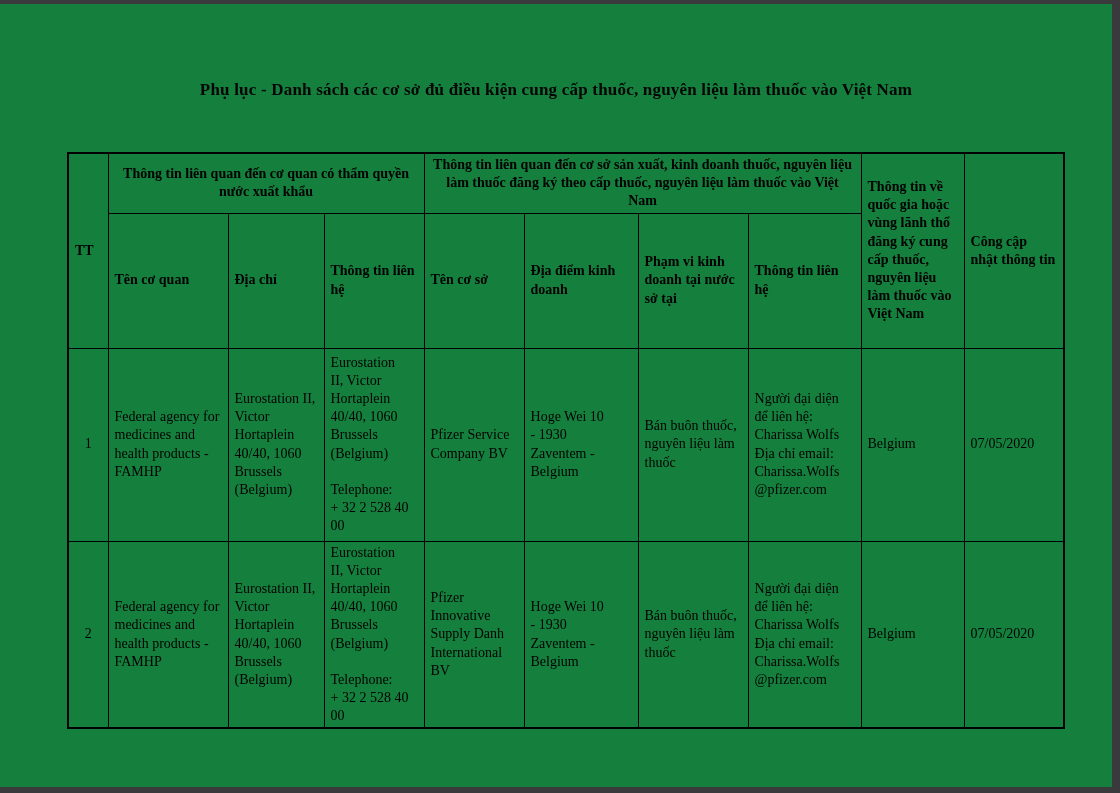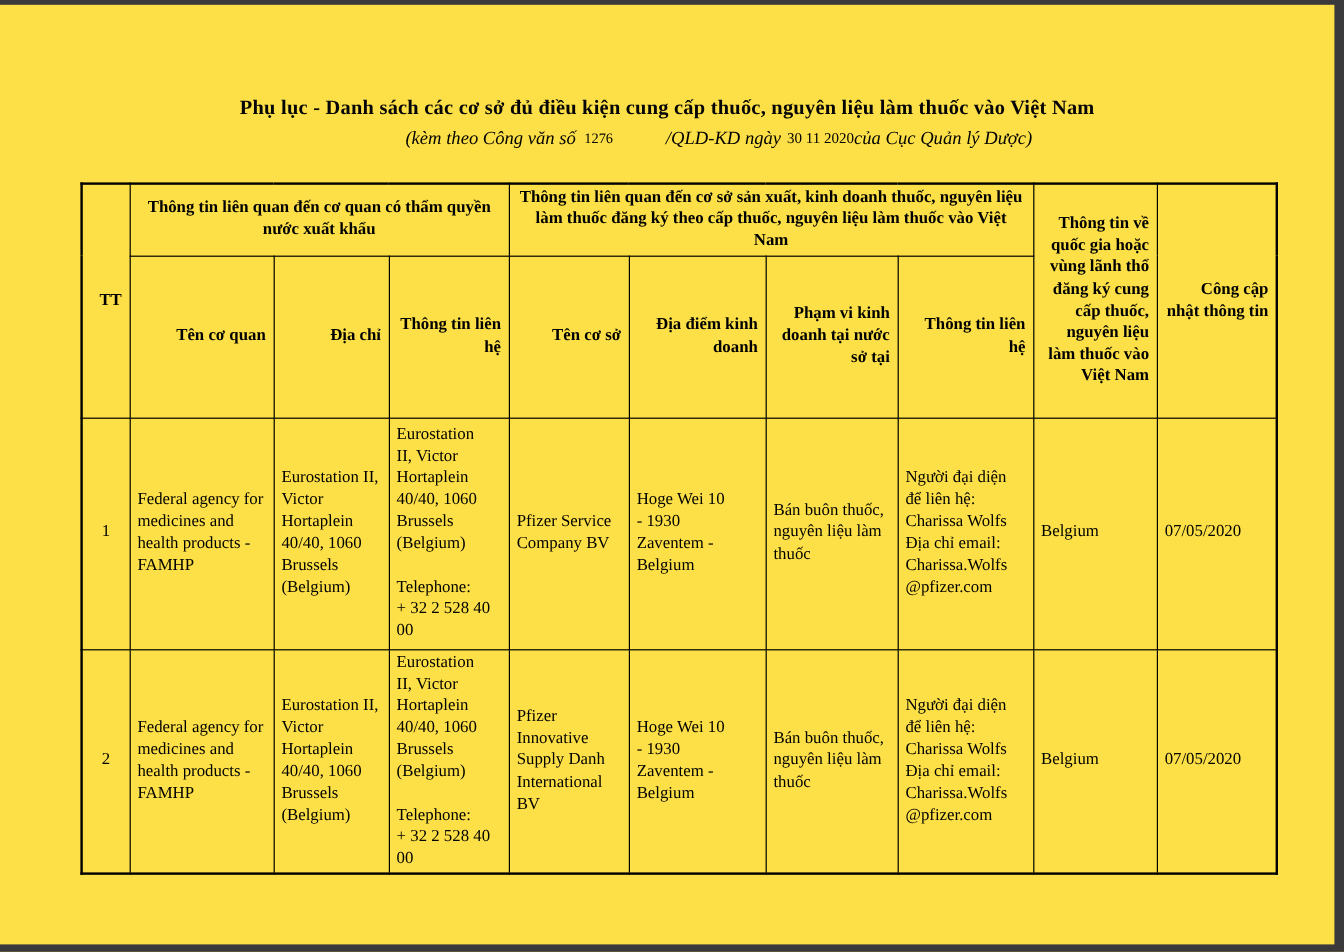--- a/index.html
+++ b/index.html
@@ -10,21 +10,21 @@
     background: #3a3a3c;
     overflow: hidden;
     font-family: "Liberation Serif", "DejaVu Serif", serif;
   }
   .sheet {
     position: absolute;
     top: 4px;
     left: 0;
     width: 1112px;
     height: 783px;
-    background: #fde047;
+    background: #15803d;
     color: #000;
   }
   .doc-title {
     position: absolute;
     top: 76px;
     left: 0;
     width: 100%;
     text-align: center;
     font-size: 17px;
     font-weight: bold;
@@ -76,21 +76,21 @@
   table.main td {
     font-size: 14px;
     line-height: 1.3;
     padding: 2px 6px;
     vertical-align: middle;
     overflow: hidden;
     word-wrap: break-word;
   }
   td.hdr {
     font-weight: bold;
-    text-align: right;
+    text-align: left;
     padding: 2px 5px;
   }
   td.grp {
     font-weight: bold;
     text-align: center;
     padding: 2px 13px;
   }
   tr.r-gh  { height: 58px; }
   tr.r-sh  { height: 135px; }
   tr.r-d1  { height: 193px; }
@@ -102,21 +102,20 @@
     white-space: pre-line;
   }
 </style>
 </head>
 <body>
 
 <div class="sheet">
 
   <div class="doc-title">Phụ lục - Danh sách các cơ sở đủ điều kiện cung cấp thuốc, nguyên liệu làm thuốc vào Việt Nam</div>
 
-  <div class="doc-subtitle"><span>(kèm theo Công văn số</span><span class="stamp-num">1276</span><span>/QLD-KD ngày</span><span class="stamp-date">30 11 2020</span><span>của Cục Quản lý Dược)</span></div>
 
   <table class="main">
     <colgroup>
       <col style="width:40px">
       <col style="width:120px">
       <col style="width:96px">
       <col style="width:100px">
       <col style="width:100px">
       <col style="width:114px">
       <col style="width:110px">

